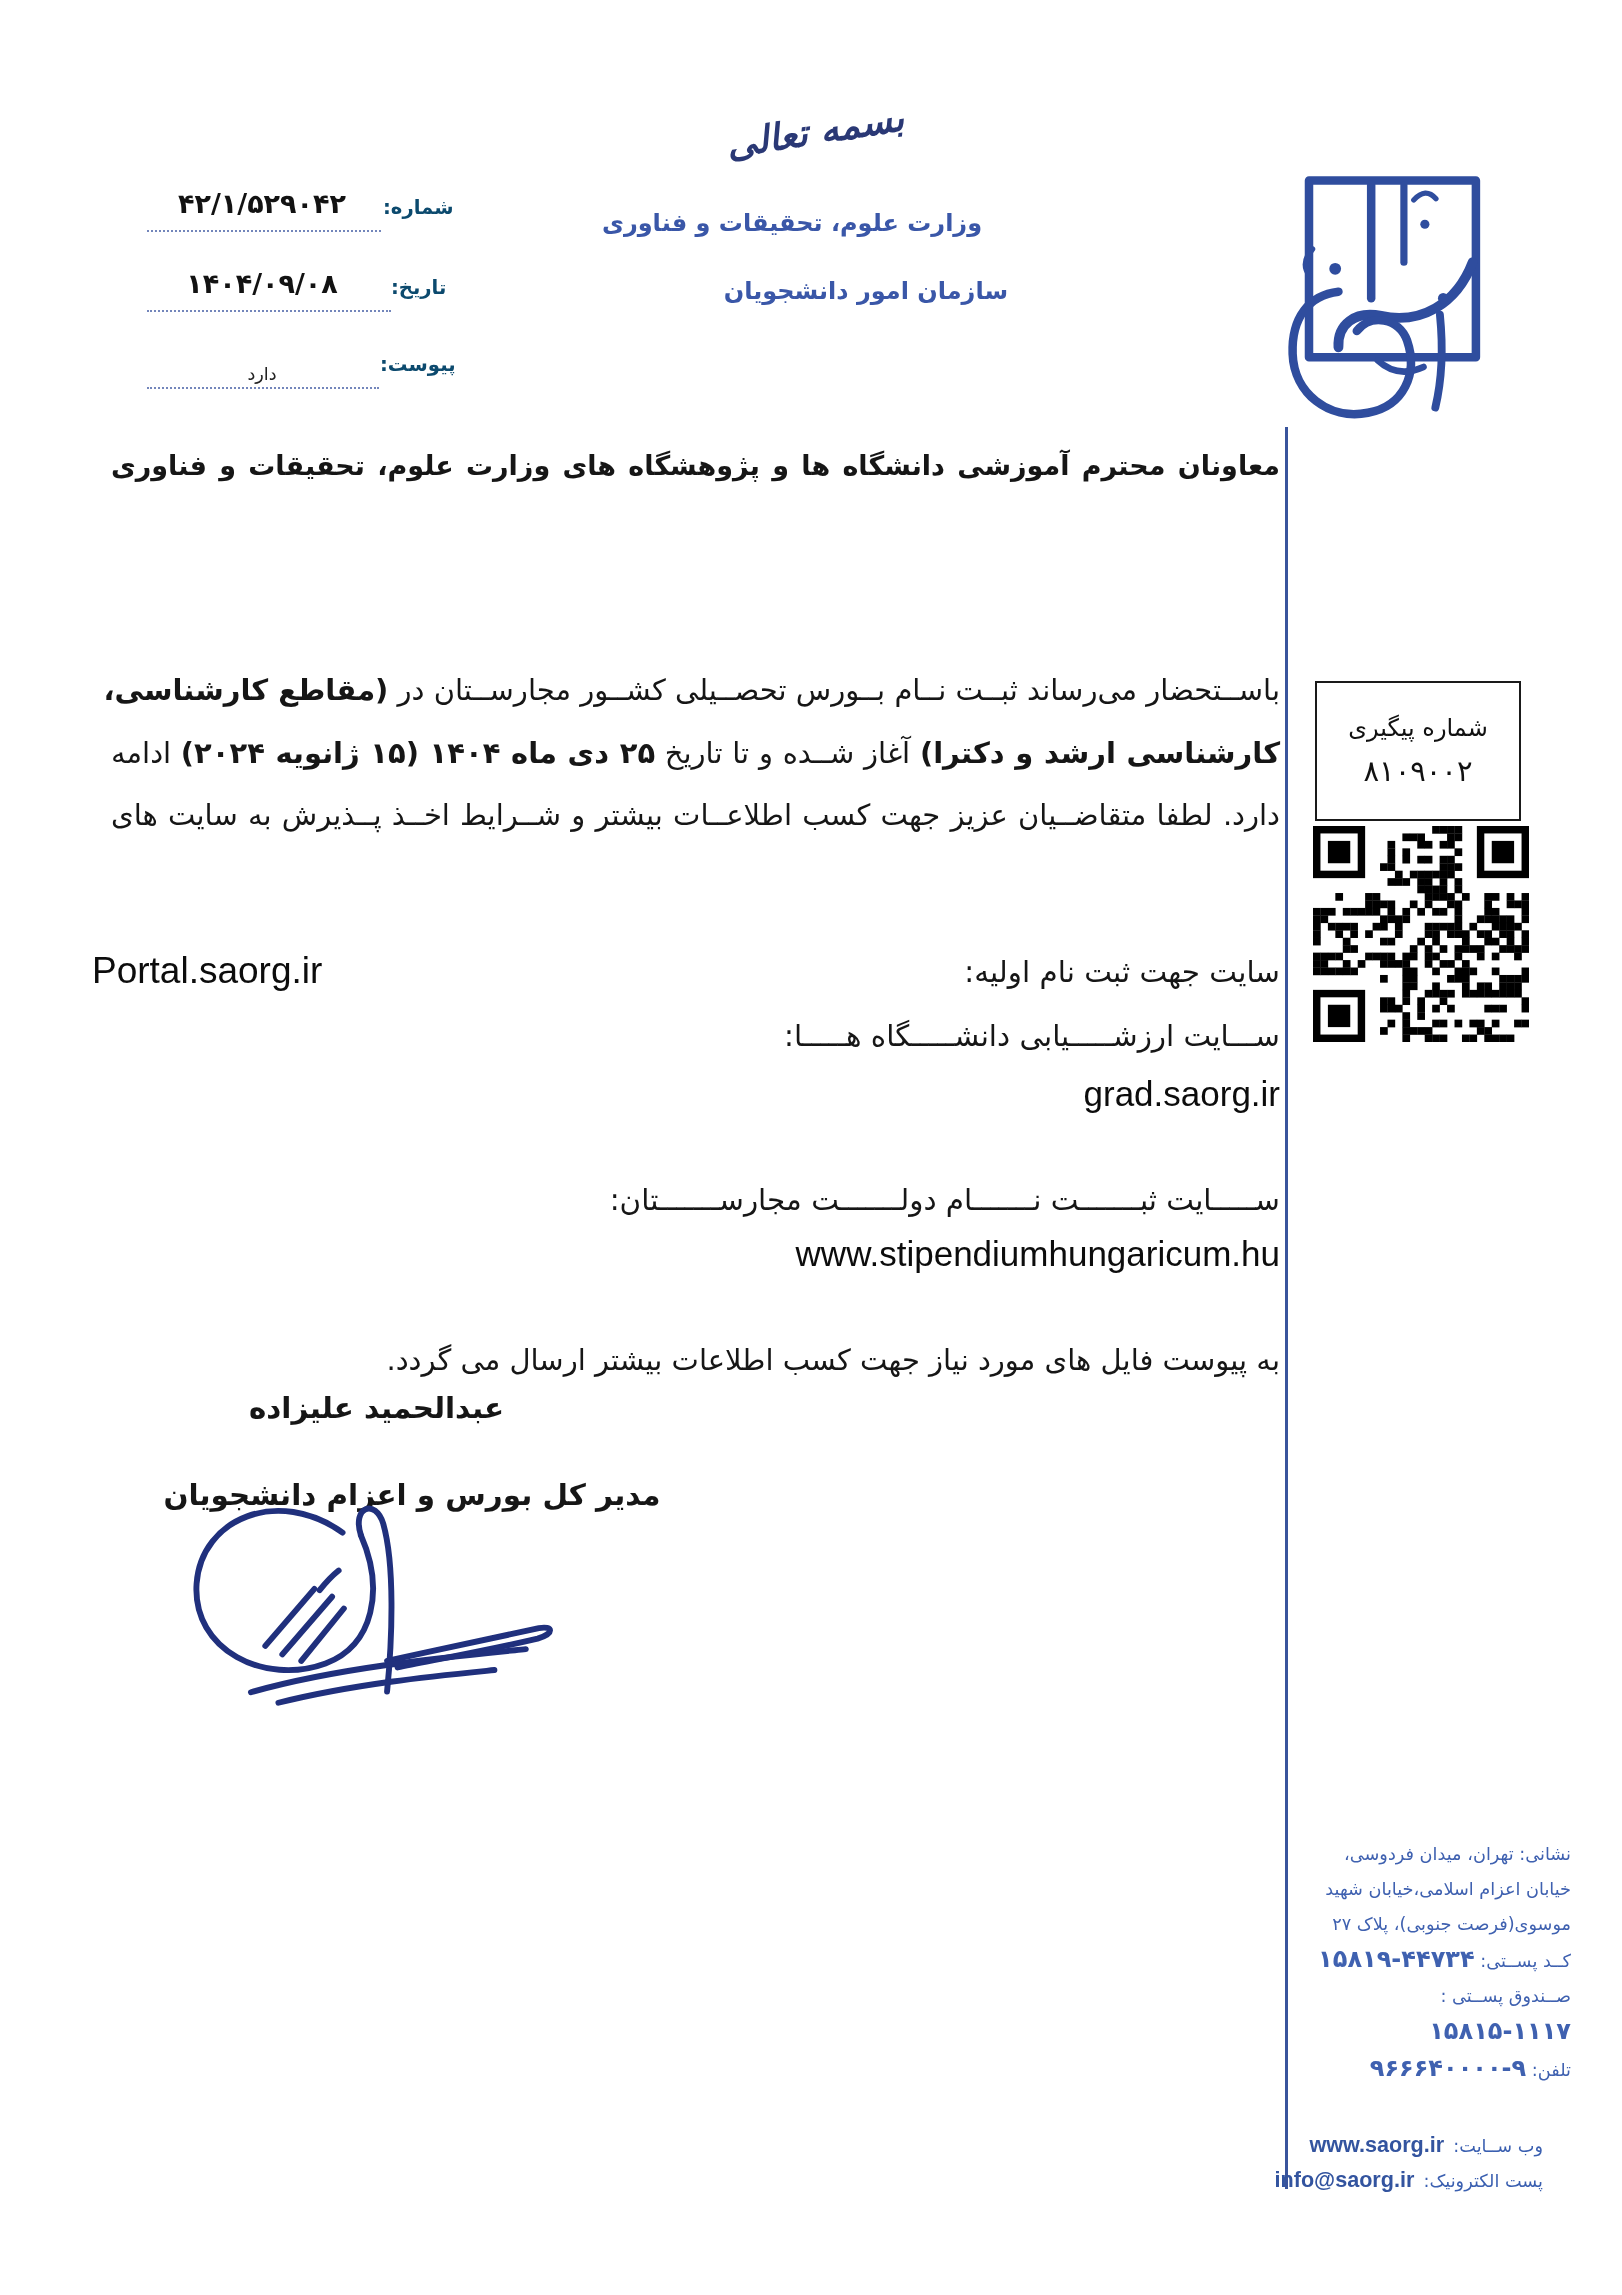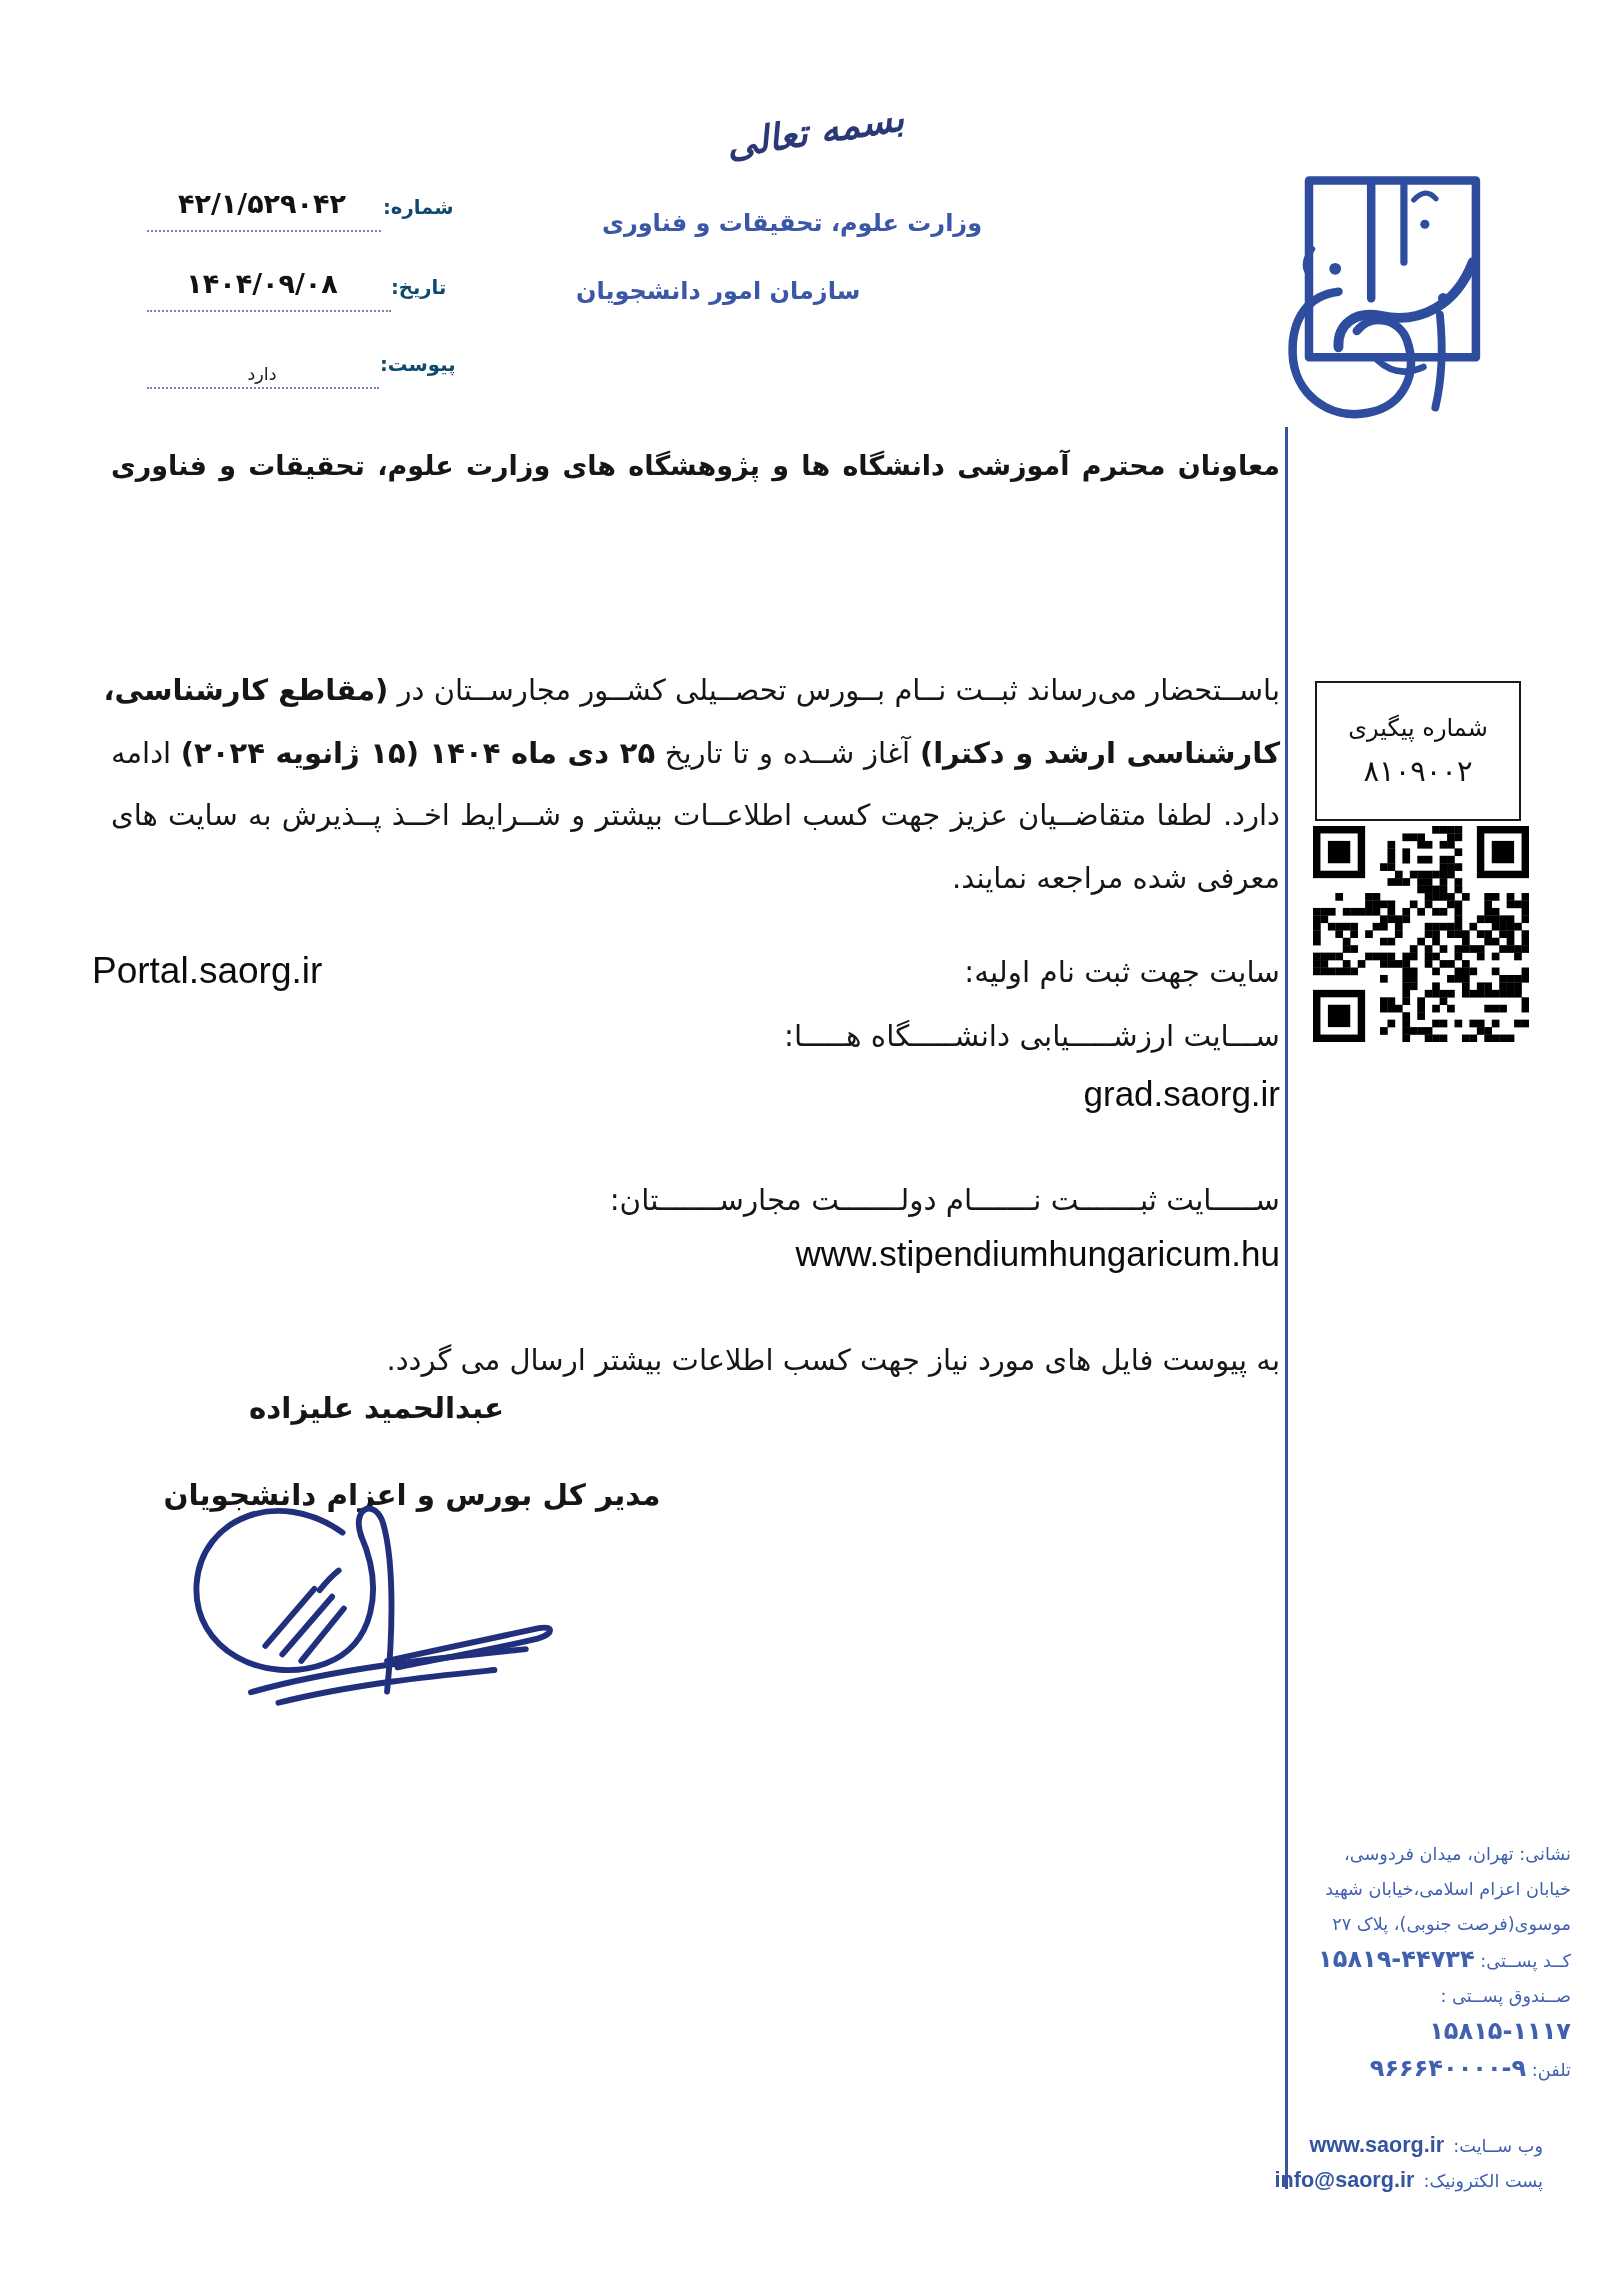--- a/index.html
+++ b/index.html
@@ -3,21 +3,21 @@
 <meta charset="utf-8">
 <style>
   html,body{margin:0;padding:0;background:#e8e8e8;}
   .page{position:relative;width:1622px;height:2295px;background:#ffffff;overflow:hidden;
         font-family:"DejaVu Sans",sans-serif;direction:rtl;color:#161616;}
   .abs{position:absolute;}
   
   .bismillah{left:717px;top:110px;width:196px;text-align:center;font-size:37px;font-weight:bold;
              font-style:italic;color:#2a3875;transform:rotate(-9deg);}
   .ministry{left:576px;top:209px;width:432px;text-align:center;font-size:24px;font-weight:bold;color:#3a57a8;}
-  .organization{left:576px;top:277px;width:432px;text-align:left;font-size:24px;font-weight:bold;color:#3a57a8;}
+  .organization{left:576px;top:277px;width:432px;text-align:right;font-size:24px;font-weight:bold;color:#3a57a8;}
   .field-label{font-size:19.6px;font-weight:bold;color:#0c4a6e;}
   .dotline{border-bottom:2.6px dotted #7386bb;height:0;}
   .field-value{font-size:27px;font-weight:bold;color:#121212;text-align:center;}
   .field-value-small{font-size:17.7px;color:#222;text-align:center;}
   
   .vline{left:1285px;top:427px;width:2.6px;height:1762px;background:#39549c;}
   .recipient{left:111px;top:450px;width:1169px;font-size:27px;font-weight:bold;
              text-align:justify;text-align-last:justify;}
   .salutation{left:111px;top:607px;width:1169px;font-size:29.4px;text-align:right;}
   .bodyline{left:111px;width:1169px;font-size:29px;text-align:justify;text-align-last:justify;white-space:nowrap;}
@@ -80,21 +80,20 @@
   <div class="abs dotline" style="left:147px;top:387px;width:232px"></div>
   <div class="abs field-value-small" style="left:216px;top:364px;width:92px">دارد</div>
 
   <div class="abs vline"></div>
 
   <div class="abs recipient">معاونان محترم آموزشی دانشگاه ها و پژوهشگاه های وزارت علوم، تحقیقات و فناوری</div>
 
   <div class="abs bodyline" style="top:673px"><span>باســتحضار می‌رساند ثبــت نــام بــورس تحصــیلی کشــور مجارســتان در </span><b>(مقاطع  کارشناسی،</b></div>
   <div class="abs bodyline" style="top:736px"><b>کارشناسی ارشد و دکترا)</b><span> آغاز شــده و تا تاریخ </span><b>۲۵ دی ماه ۱۴۰۴ (۱۵ ژانویه ۲۰۲۴)</b><span> ادامه</span></div>
   <div class="abs bodyline" style="top:798px">دارد. لطفا متقاضــیان عزیز جهت کسب اطلاعــات بیشتر و شــرایط اخــذ پــذیرش به سایت های</div>
-  <div class="abs bodyline-right" style="top:861px">معرفی شده مراجعه نمایند.</div>
 
   <div class="abs sitelabel" style="top:955px">سایت جهت ثبت نام اولیه:</div>
   <div class="abs latin url-left">Portal.saorg.ir</div>
 
   <div class="abs sitelabel" style="top:1019px">ســـایت ارزشـــــیابی دانشـــــگاه هـــــا:</div>
   <div class="abs latin url-right" style="top:1074px">grad.saorg.ir</div>
 
   <div class="abs sitelabel" style="top:1183px">ســـــایت ثبـــــــت نـــــــام دولـــــــت مجارســـــــتان:</div>
   <div class="abs latin url-right" style="top:1234px">www.stipendiumhungaricum.hu</div>
 

